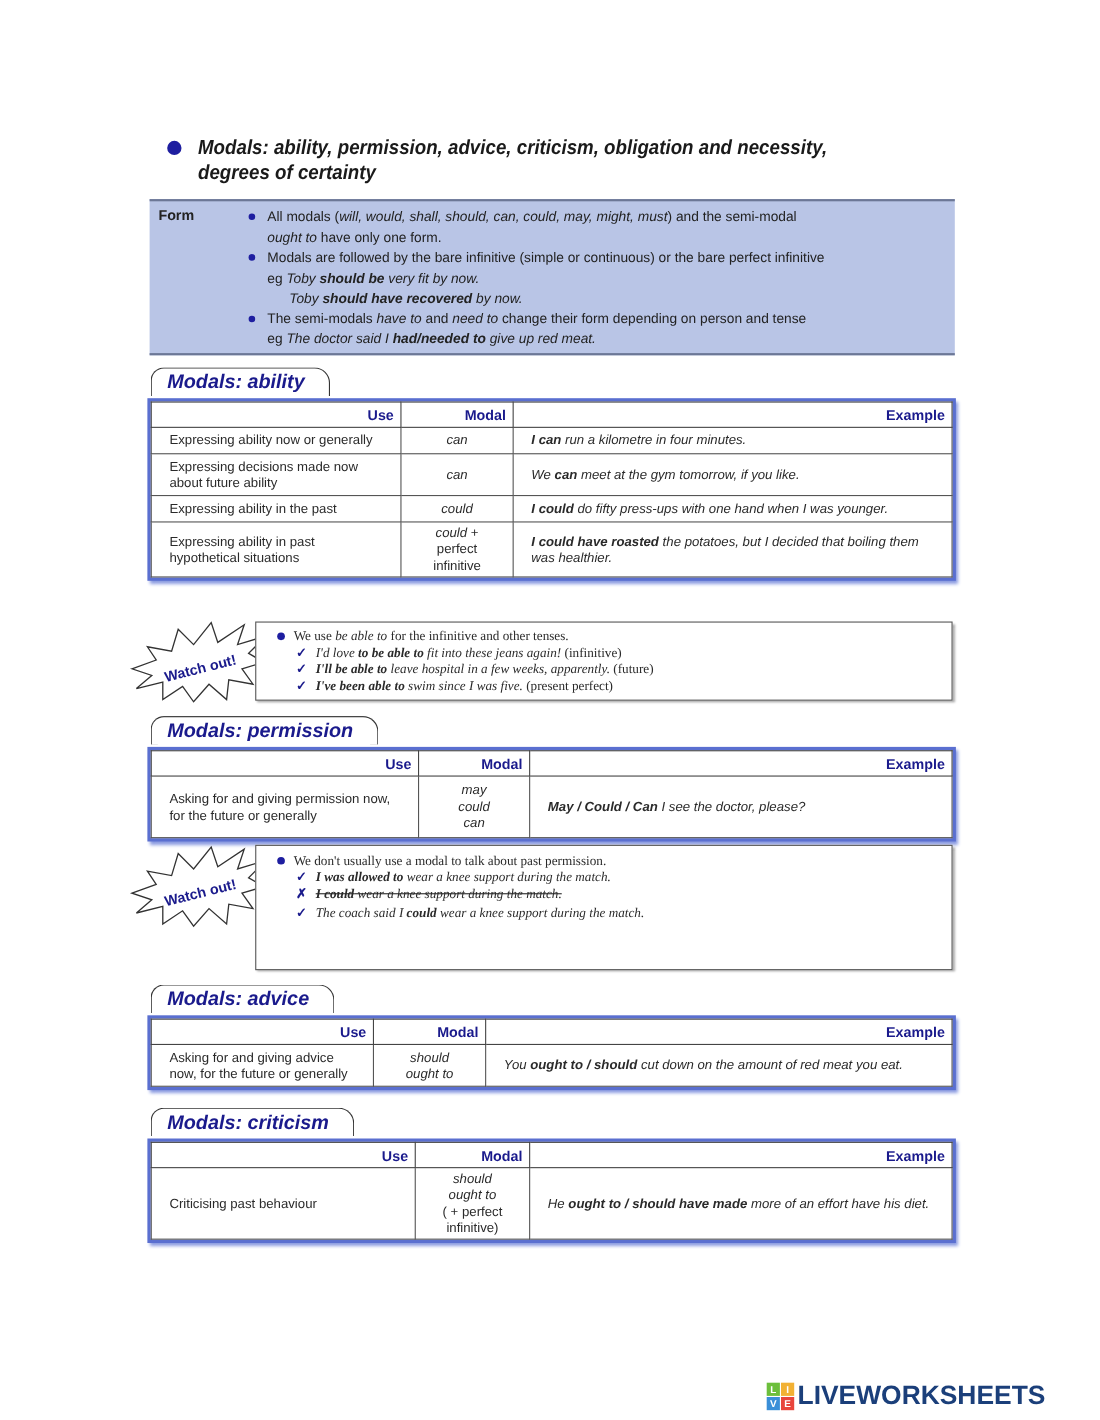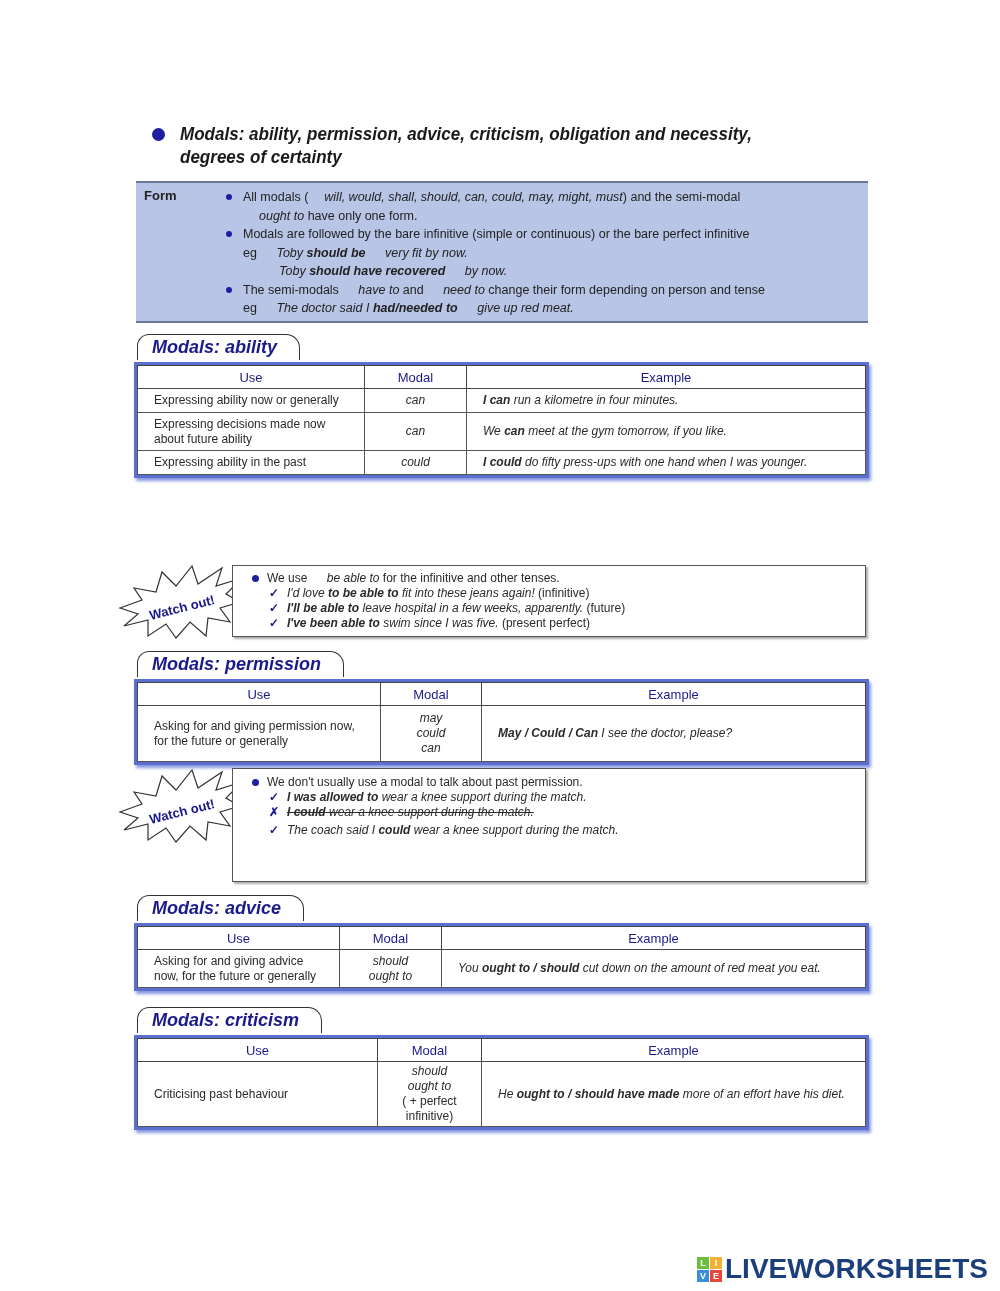--- a/index.html
+++ b/index.html
@@ -18,53 +18,53 @@
   
   .form-box { position: absolute; left: 136px; top: 181px; width: 732px; height: 142px;
        background: #b9c5e6; border-top: 2px solid #6c7796; border-bottom: 2px solid #6c7796; box-sizing: border-box; }
   .form-label { position: absolute; left: 8px; top: 5px; font-weight: bold; font-size: 13px; color: #222; }
   .form-list { position: absolute; left: 90px; top: 5px; right: 8px; margin: 0; padding: 0; list-style: none;
        font-size: 12.5px; line-height: 18.5px; color: #222; }
   .form-list li { position: relative; padding-left: 17px; }
   .form-list li::before { content: ""; position: absolute; left: 0; top: 6px; width: 6px; height: 6px;
        border-radius: 50%; background: #1e1ea0; }
   .form-list .indent { padding-left: 20px; }
-  .i { font-style: italic; margin-left: 16px; }
+  .i { font-style: italic; }
   .b { font-weight: bold; }
   .bi { font-weight: bold; font-style: italic; }
 
   
   .section-tab { position: absolute; height: 26px; border: 1.5px solid #333; border-bottom: none;
        border-radius: 12px 14px 0 0; background: #fff; box-sizing: border-box; padding: 0 22px 0 14px;
        font-weight: bold; font-style: italic; font-size: 18px; line-height: 24px; color: #1a1a8c; }
 
   
   .tbl { position: absolute; border-collapse: collapse; background: #fff; font-size: 12px; color: #2a2a2a;
        box-shadow: 0 0 0 3px #5a6fd0, 2px 3px 3px 3px #8798e0; }
-  .tbl th { font-weight: normal; font-size: 13px; color: #1a1a8c; height: 22px; border: 1px solid #444; padding: 0 6px; }
+  .tbl th { font-weight: bold; font-size: 13px; color: #1a1a8c; height: 22px; border: 1px solid #444; padding: 0 6px; text-align: right; }
   .tbl td { border: 1px solid #555; padding: 2px 16px; vertical-align: middle; line-height: 15px; }
   .tbl td.modal { text-align: center; font-style: italic; }
   .tbl td.ex { font-style: italic; }
 
   
   .watch-box { position: absolute; border: 1px solid #555; background: #fff; box-sizing: border-box;
-       box-shadow: 2px 2px 2px #aaa; font-size: 12px; line-height: 15px; color: #2a2a2a; }
+       box-shadow: 2px 2px 2px #aaa; font-size: 12px; line-height: 15px; color: #2a2a2a; font-family: Liberation Serif, serif; }
   .watch-box ul { list-style: none; margin: 0; padding: 0; }
   .watch-box li.bul { position: relative; padding-left: 18px; }
   .watch-box li.bul::before { content: ""; position: absolute; left: 3px; top: 4px; width: 7px; height: 7px;
        border-radius: 50%; background: #1e1ea0; }
   .watch-box li.sub { padding-left: 38px; position: relative; font-style: italic; }
   .watch-box li.sub .mark { position: absolute; left: 20px; font-style: normal; color: #1a1a8c; font-weight: bold; }
   .strike { text-decoration: line-through; }
   .starburst { position: absolute; width: 140px; height: 80px; }
 
   .footer-logo { position: absolute; left: 697px; top: 1255px; height: 28px; display: flex; align-items: center; }
   .logo-grid { display: grid; grid-template-columns: 12px 12px; grid-template-rows: 12px 12px; gap: 1px; margin-right: 3px; }
   .logo-grid span { font-size: 9px; font-weight: bold; color: #fff; text-align: center; line-height: 12px; }
-  .logo-text { font-weight: bold; font-size: 28px; color: #1b3f7a; letter-spacing: 0px; font-family: "Liberation Sans", sans-serif; }
+  .logo-text { font-weight: bold; font-size: 24px; color: #1b3f7a; letter-spacing: 0px; font-family: "Liberation Sans", sans-serif; }
 </style>
 </head>
 <body>
 
 <div class="page">
 
   <div class="main-title">
     <span class="bullet"></span>
     <div class="text">
       <div>Modals: ability, permission, advice, criticism, obligation and necessity,</div>
@@ -112,20 +112,25 @@
     <tr style="height:38px">
       <td>Expressing decisions made now about future ability</td>
       <td class="modal">can</td>
       <td class="ex"><span>We </span><span class="b">can</span><span> meet at the gym tomorrow, if you like.</span></td>
     </tr>
     <tr style="height:24px">
       <td>Expressing ability in the past</td>
       <td class="modal">could</td>
       <td class="ex"><span class="b">I could</span><span> do fifty press-ups with one hand when I was younger.</span></td>
     </tr>
+    <tr style="height:38px">
+      <td>Expressing ability in past hypothetical situations</td>
+      <td class="modal" style="font-style:normal"><span class="i">could</span><span> + perfect infinitive</span></td>
+      <td class="ex"><span class="b">I could have roasted</span><span> the potatoes, but I decided that boiling them was healthier.</span></td>
+    </tr>
   </tbody>
     </table>
 
   <svg class="starburst" style="left:112px; top:562px;" viewBox="0 0 140 80">
     <polygon points="8,46 30,38 22,26 44,30 50,10 64,24 80,4 86,22 110,6 104,24 130,16 114,32 128,40 108,46 118,60 96,56 94,74 78,60 64,76 54,62 36,74 36,58 12,64 26,52" fill="#fff" stroke="#333" stroke-width="1.2"></polygon>
     <text x="70" y="50" text-anchor="middle" transform="rotate(-14 70 45)" font-family="Liberation Sans, sans-serif" font-weight="bold" font-size="13" fill="#1a1a8c">Watch out!</text>
   </svg>
   <div class="watch-box" style="left:232px; top:565px; width:634px; height:72px; padding:5px 8px 0 16px;">
     <ul>
       <li class="bul"><span>We use </span><span class="i">be able to</span><span> for the infinitive and other tenses.</span></li>

